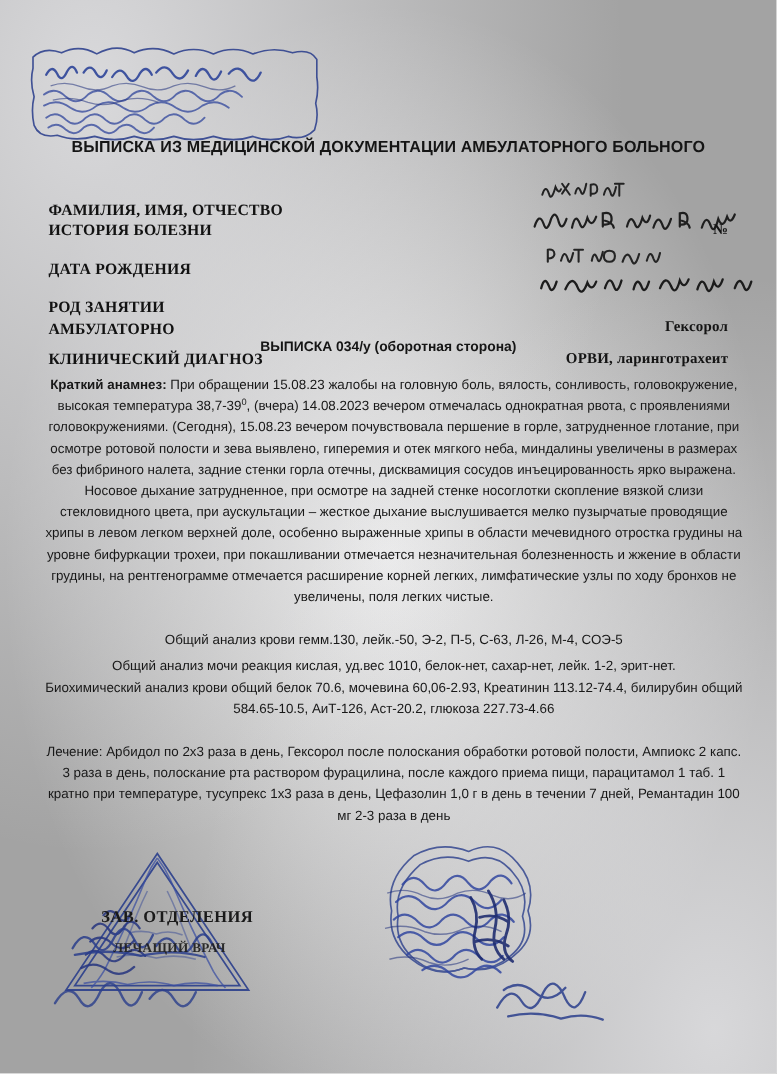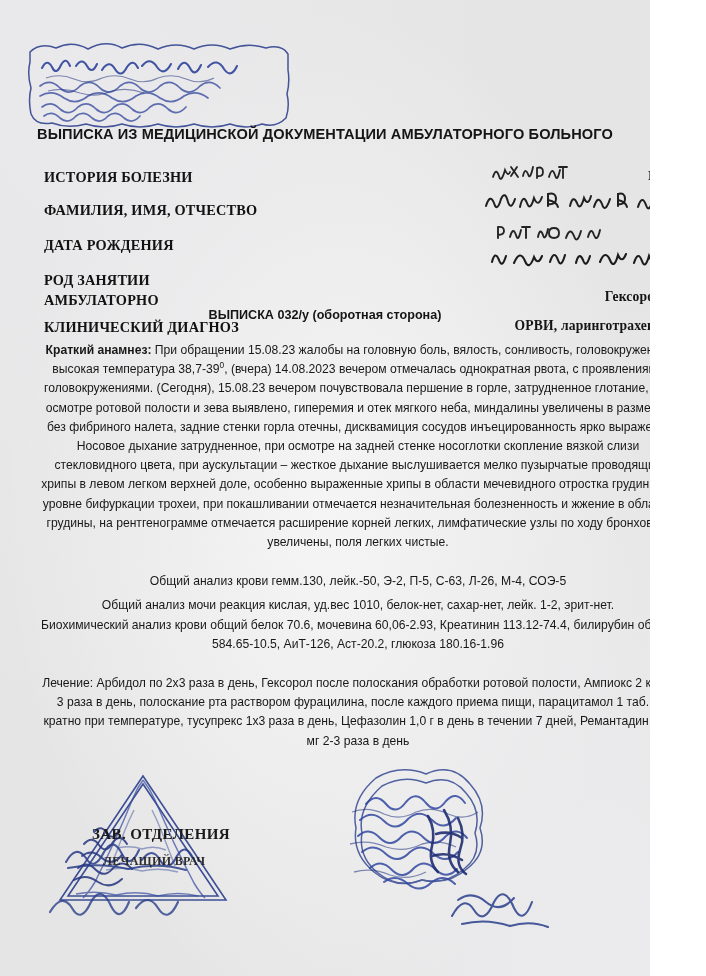--- a/index.html
+++ b/index.html
@@ -5,23 +5,23 @@
   html, body {
     margin: 0;
     padding: 0;
     background: #ffffff;
   }
   body {
     font-family: "Liberation Sans", sans-serif;
   }
   #page {
     position: relative;
-    width: 650px;
+    width: 706px;
     height: 976px;
-    background: #e5e5e5;
+    background: #a3a3a3;
     overflow: hidden;
   }
   
   #page::before {
     content: "";
     position: absolute;
     inset: 0;
     background:
       radial-gradient(ellipse at 12% 8%, rgba(235,235,238,0.75) 0%, rgba(248,247,245,0) 55%),
       radial-gradient(ellipse at 92% 96%, rgba(238,238,241,0.7) 0%, rgba(248,247,245,0) 52%),
@@ -304,64 +304,64 @@
       <path d="M10 30 q12 -22 22 -6 q10 16 20 -8 q10 -18 20 6 q9 18 18 -6"></path>
       <path d="M16 14 q14 -10 28 2 q14 12 28 -4"></path>
       <path d="M20 38 q24 -6 48 2 q20 -6 38 1"></path>
     </g>
   </svg>
 
   <div class="doc-title layer">ВЫПИСКА ИЗ МЕДИЦИНСКОЙ ДОКУМЕНТАЦИИ АМБУЛАТОРНОГО БОЛЬНОГО</div>
 
   <div class="fields layer">
 
+    <div class="field-row r-fio">
+      <span class="field-label">ФАМИЛИЯ, ИМЯ, ОТЧЕСТВО</span>
+    </div>
+
     <div class="field-row r-history">
       <span class="field-label">ИСТОРИЯ БОЛЕЗНИ</span>
       <span class="field-value">№</span>
     </div>
 
-    <div class="field-row r-fio">
-      <span class="field-label">ФАМИЛИЯ, ИМЯ, ОТЧЕСТВО</span>
-    </div>
-
     <div class="field-row r-birth">
       <span class="field-label">ДАТА РОЖДЕНИЯ</span>
     </div>
 
     <div class="field-row r-occ">
       <span class="field-label">РОД ЗАНЯТИИ</span>
       <span class="field-value value-worker">Гексорол</span>
     </div>
 
     <div class="field-row r-amb">
       <span class="field-label">АМБУЛАТОРНО</span>
     </div>
 
     <div class="field-row r-diag">
       <span class="field-label">КЛИНИЧЕСКИЙ ДИАГНОЗ</span>
       <span class="field-value value-diag">ОРВИ, ларинготрахеит</span>
     </div>
 
   </div>
 
-  <div class="subtitle layer">ВЫПИСКА 032/у (оборотная сторона)</div>
+  <div class="subtitle layer">ВЫПИСКА 034/у (оборотная сторона)</div>
 
   <div class="body-wrap layer">
 
     <p class="para">
       <b>Краткий анамнез:</b><span> При обращении 15.08.23 жалобы на головную боль, вялость, сонливость, головокружение, высокая температура 38,7-39</span><span class="sup">0</span><span>, (вчера) 14.08.2023 вечером отмечалась однократная рвота, с проявлениями головокружениями. (Сегодня),  15.08.23 вечером почувствовала першение в горле, затрудненное глотание, при осмотре ротовой полости и зева выявлено, гиперемия и отек мягкого неба, миндалины увеличены в размерах без фибриного налета, задние стенки горла отечны, дисквамиция сосудов инъецированность ярко выражена. Носовое дыхание затрудненное, при осмотре на задней стенке носоглотки скопление вязкой слизи стекловидного цвета, при аускультации – жесткое дыхание выслушивается мелко пузырчатые проводящие хрипы в левом легком верхней доле, особенно выраженные хрипы в области мечевидного отростка грудины на уровне бифуркации трохеи, при покашливании отмечается незначительная болезненность и жжение в области грудины, на рентгенограмме отмечается расширение корней легких, лимфатические узлы по ходу бронхов не увеличены, поля легких чистые.</span>
     </p>
 
     <div class="gap-big"></div>
 
     <p class="para tight">Общий анализ крови  гемм.130, лейк.-50, Э-2, П-5, С-63, Л-26, М-4, СОЭ-5</p>
 
     <p class="para tight" style="margin-bottom:0">Общий анализ мочи  реакция кислая, уд.вес 1010, белок-нет, сахар-нет, лейк. 1-2, эрит-нет.</p>
 
-    <p class="para">Биохимический анализ крови общий белок 70.6, мочевина 60,06-2.93, Креатинин 113.12-74.4, билирубин общий 584.65-10.5, АиТ-126, Аст-20.2, глюкоза 180.16-1.96</p>
+    <p class="para">Биохимический анализ крови общий белок 70.6, мочевина 60,06-2.93, Креатинин 113.12-74.4, билирубин общий 584.65-10.5, АиТ-126, Аст-20.2, глюкоза 227.73-4.66</p>
 
     <div class="gap-big"></div>
 
     <p class="para">Лечение: Арбидол по 2х3 раза в день, Гексорол после полоскания обработки ротовой полости, Ампиокс 2 капс. 3 раза в день, полоскание рта раствором фурацилина, после каждого приема пищи, парацитамол 1 таб. 1 кратно при температуре, тусупрекс 1х3 раза в день, Цефазолин 1,0 г в день в течении 7 дней, Ремантадин 100 мг 2-3 раза в день</p>
 
   </div>
 
   <div class="bottom-line">ЗАВ. ОТДЕЛЕНИЯ</div>
 
   <div class="bottom-line-2">ЛЕЧАЩИЙ ВРАЧ</div>

